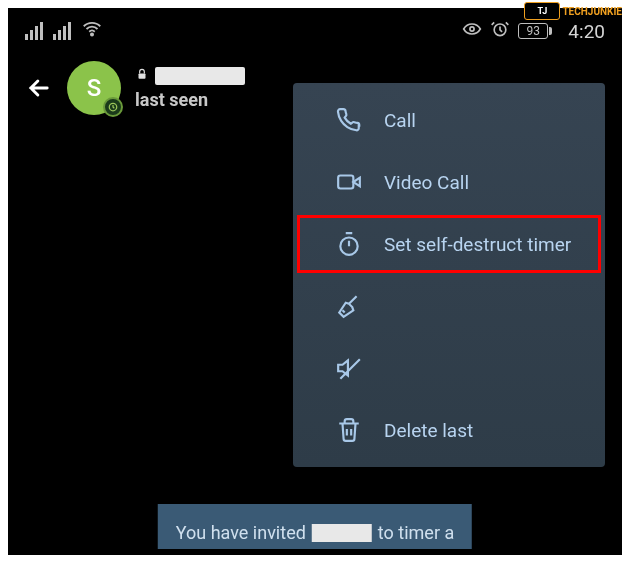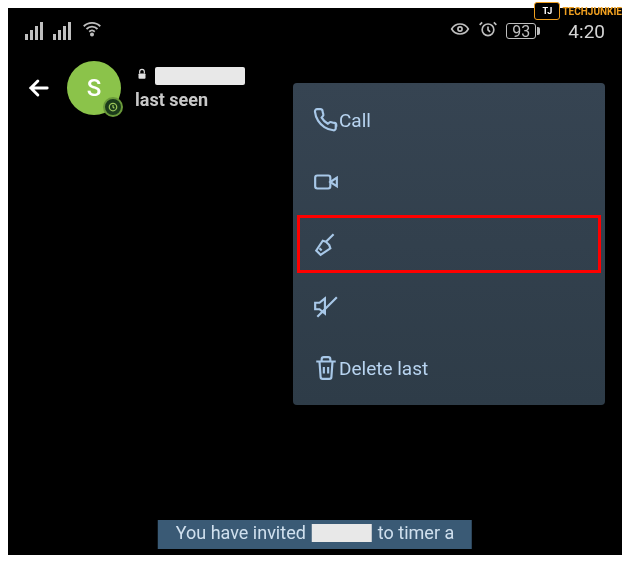--- a/index.html
+++ b/index.html
@@ -23,21 +23,21 @@
     .watermark {
       position: absolute;
       top: 2px;
       right: 10px;
       z-index: 100;
       display: flex;
       align-items: center;
       gap: 2px;
     }
     .watermark-badge {
-      width: 26px;
+      width: 36px;
       height: 18px;
       background: #000;
       border: 1px solid #f0a020;
       border-radius: 3px;
       display: flex;
       align-items: center;
       justify-content: center;
       font-size: 9px;
       font-weight: bold;
       color: #fff;
@@ -79,34 +79,34 @@
       gap: 1px;
     }
     .battery-outline {
       border: 1.5px solid #bfbfbf;
       border-radius: 3px;
       width: 30px;
       height: 16px;
       display: flex;
       align-items: center;
       justify-content: center;
-      font-size: 16px;
+      font-size: 12px;
       color: #bfbfbf;
       position: relative;
     }
     .battery-tip {
       width: 3px;
       height: 8px;
       background: #bfbfbf;
       border-radius: 0 2px 2px 0;
     }
     .clock {
       font-size: 19px;
       color: #d4d4d4;
-      margin-left: 20px;
+      margin-left: 8px;
     }
     .chat-header {
       display: flex;
       align-items: center;
       padding: 10px 14px;
       gap: 14px;
     }
     .back-arrow {
       color: #fff;
       display: flex;
@@ -164,24 +164,26 @@
       width: 312px;
       background: #3a4a5a;
       background: linear-gradient(180deg, #364452 0%, #2e3c48 100%);
       border-radius: 4px;
       box-shadow: 0 4px 20px rgba(0,0,0,0.5);
       padding: 6px 0;
     }
     .menu-item {
       display: flex;
       align-items: center;
+      gap: 22px;
       padding: 18px 20px;
       color: #b8d4f0;
       font-size: 19px;
       cursor: pointer;
+      margin-left: 23px;
     }
     .menu-item-icon {
       width: 26px;
       height: 26px;
       display: flex;
       align-items: center;
       justify-content: center;
     }
     .menu-item-icon svg { width: 26px; height: 26px; stroke: #a8c8e8; }
     .menu-highlight {
@@ -190,21 +192,21 @@
       pointer-events: none;
     }
     .footer-message {
       position: absolute;
       bottom: 3px;
       left: 50%;
       transform: translateX(-50%);
       background: #3a5a75;
       color: #d0e0ee;
       font-size: 18px;
-      padding: 2px 18px 6px;
+      padding: 18px 18px 6px;
       display: flex;
       align-items: center;
       gap: 6px;
       white-space: nowrap;
     }
     .redacted-small {
       width: 60px;
       height: 18px;
       background: #e8e8e8;
       display: inline-block;
@@ -302,20 +304,30 @@
       </div>
       <span>Call</span>
     </div>
     <div class="menu-item">
       <div class="menu-item-icon">
         <svg viewBox="0 0 24 24" fill="none" stroke-width="2">
             <rect x="2" y="6" width="14" height="12" rx="2"></rect>
             <path d="M22 8l-6 4 6 4V8z"></path>
           </svg>
       </div>
+      <span>Video Call</span>
+    </div>
+    <div class="menu-item">
+      <div class="menu-item-icon">
+        <svg viewBox="0 0 24 24" fill="none" stroke-width="2">
+            <circle cx="12" cy="14" r="8"></circle>
+            <path d="M12 14V9M9 2h6"></path>
+          </svg>
+      </div>
+      <span>Set self-destruct timer</span>
     </div>
     <div class="menu-item">
       <div class="menu-item-icon">
         <svg viewBox="0 0 24 24" fill="none" stroke-width="2">
             <path d="M19 3l-7 7M12 10l-3-1-6 9 4 4 9-6-1-3zM6 16l2 2"></path>
           </svg>
       </div>
     </div>
     <div class="menu-item">
       <div class="menu-item-icon">

